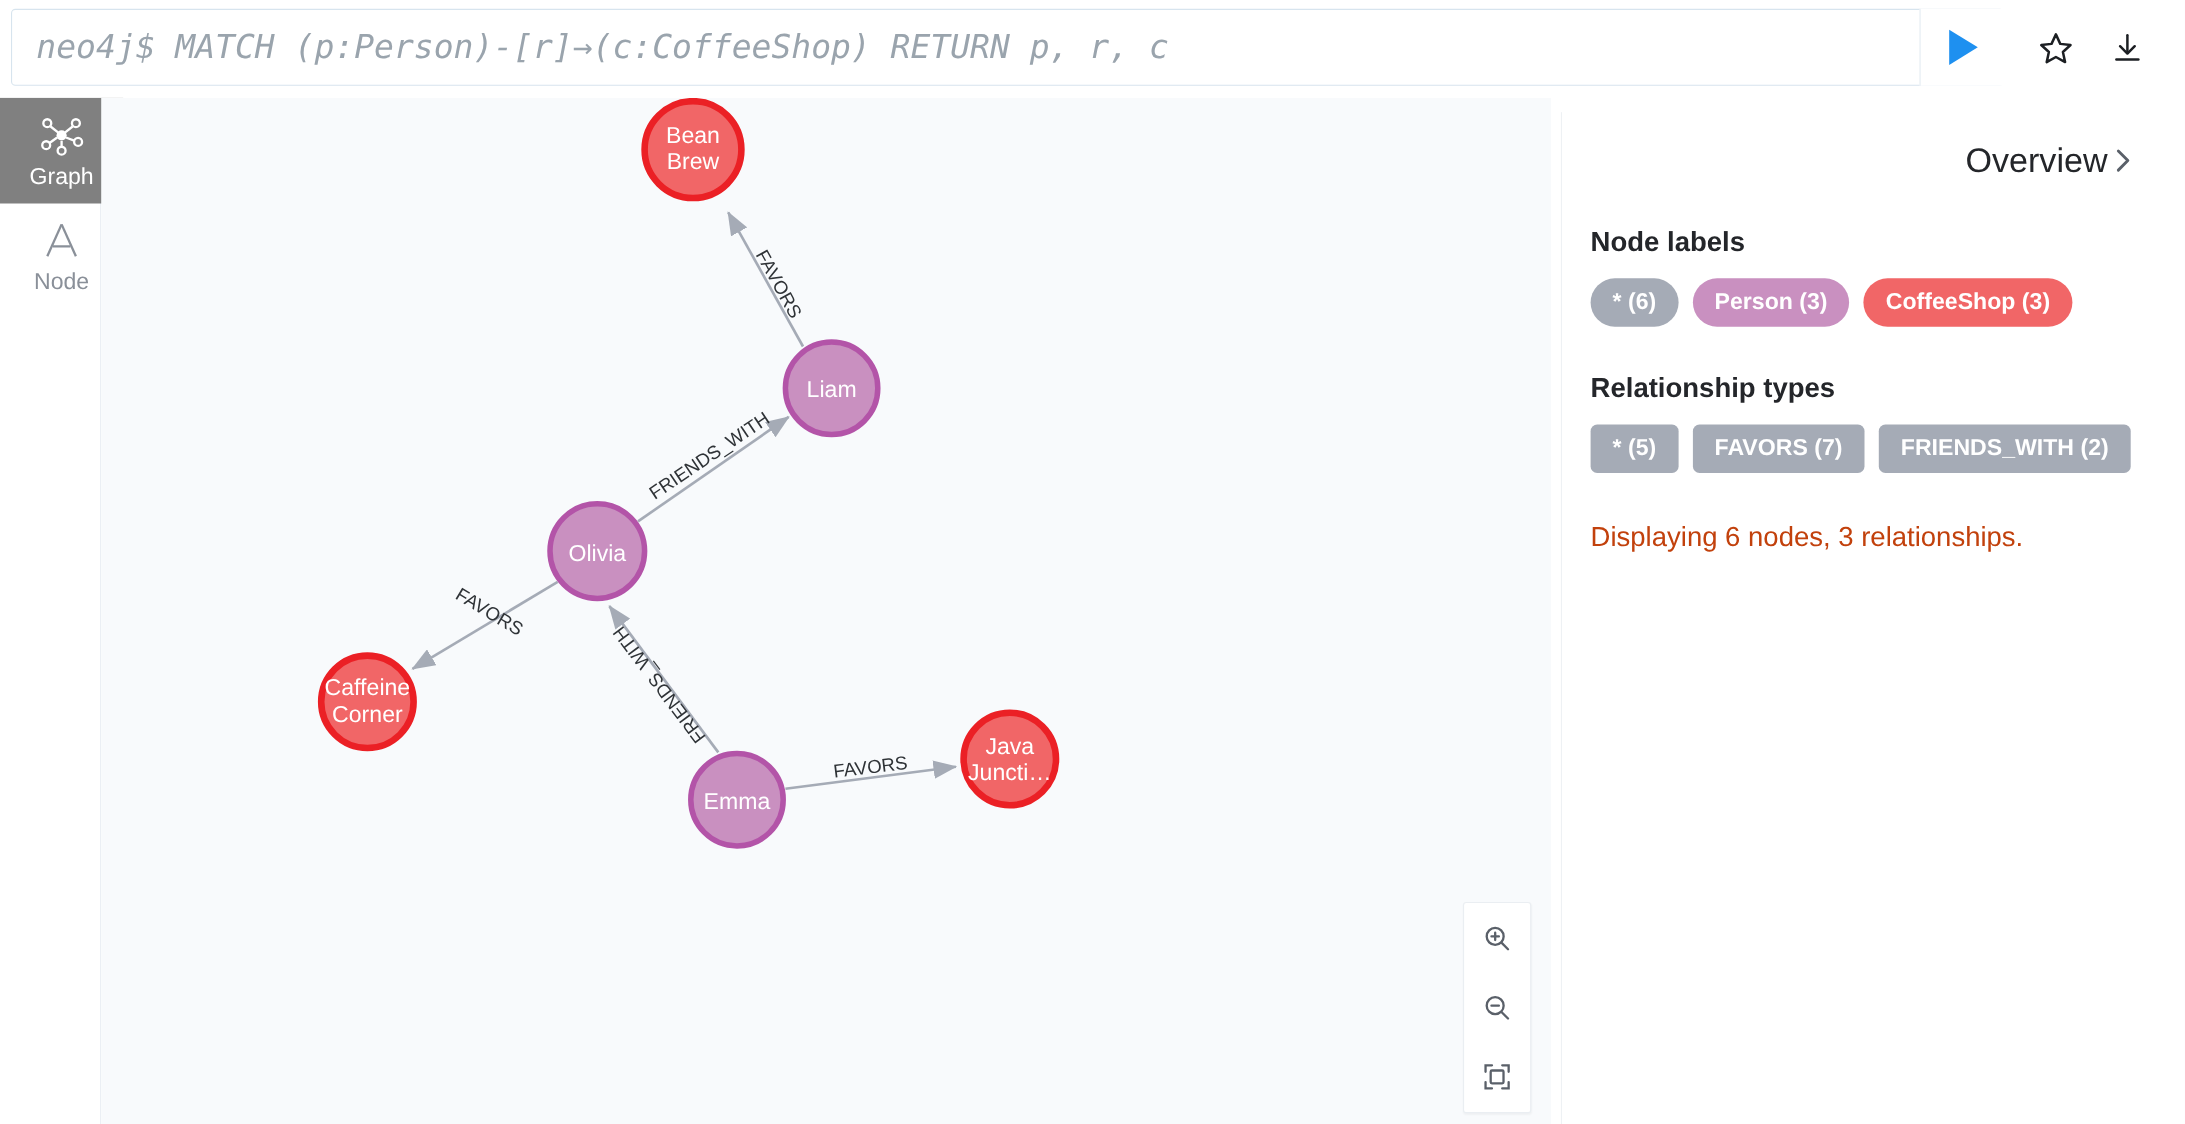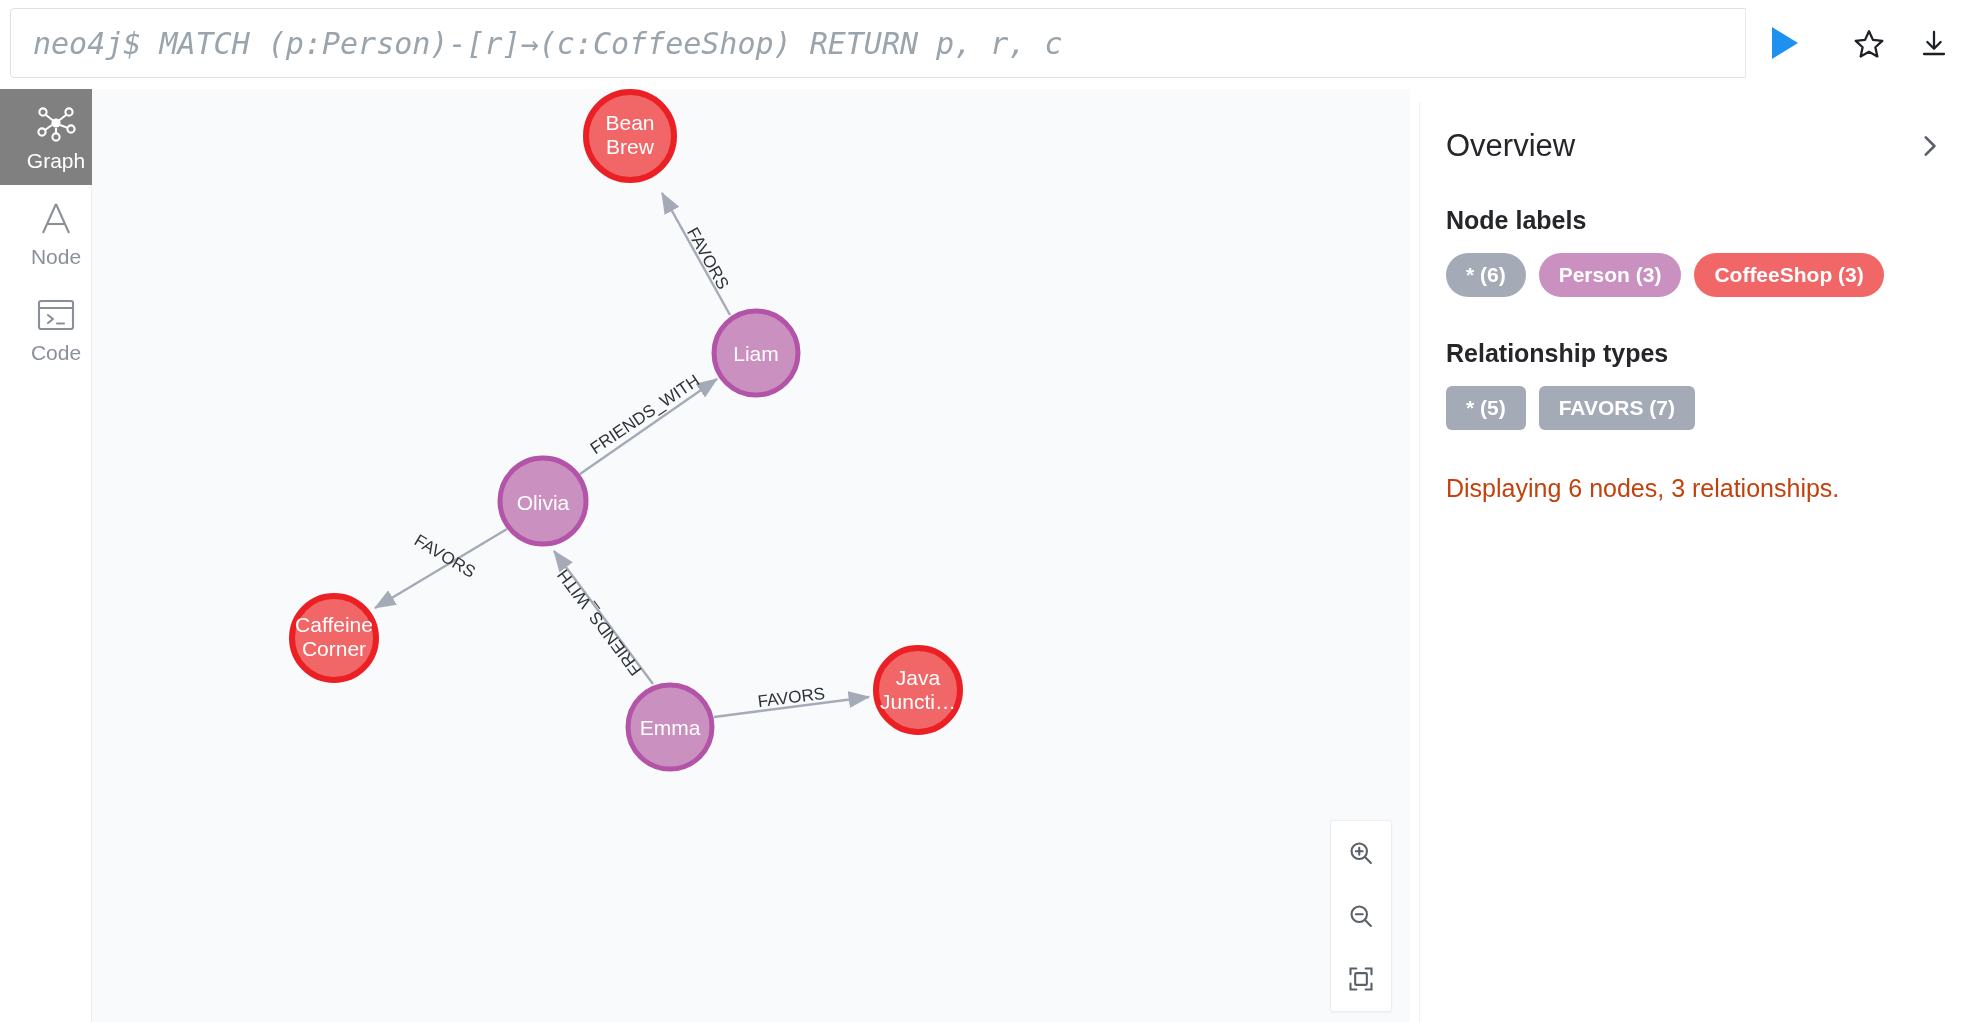--- a/index.html
+++ b/index.html
@@ -119,21 +119,21 @@
 
   
   .overview {
     position: absolute; left: 1419px; top: 102px;
     width: 567px; height: 920px;
     background: #ffffff;
     border-left: 1px solid #eef1f4;
     padding: 0;
   }
   .ov-head {
-    display: flex; align-items: center; justify-content: space-between;
+    display: flex; align-items: center; justify-content: flex-end;
     padding: 26px 44px 0 26px;
   }
   .ov-title { font-size: 31px; color: #24262a; font-weight: 400; }
   .ov-chevron { cursor: pointer; display: flex; align-items: center; }
 
   .ov-section-title {
     font-size: 25px; font-weight: bold; color: #24262a;
     margin: 42px 0 0 26px;
   }
   .chips { display: flex; flex-wrap: wrap; gap: 13px; margin: 18px 0 0 26px; max-width: 500px; }
@@ -206,31 +206,20 @@
       <span class="side-icon">
         <svg width="36" height="38" viewBox="0 0 36 38" fill="none" stroke="#8a9099" stroke-width="2.1">
           <line x1="18" y1="4" x2="5" y2="33"></line>
           <line x1="18" y1="4" x2="31" y2="33"></line>
           <line x1="10" y1="24" x2="26" y2="24"></line>
         </svg>
       </span>
       <span class="side-label">Node</span>
     </div>
 
-    <div class="side-item">
-      <span class="side-icon">
-        <svg width="38" height="34" viewBox="0 0 38 34" fill="none" stroke="#8a9099" stroke-width="2.1" stroke-linecap="round" stroke-linejoin="round">
-          <rect x="2" y="3" width="34" height="28" rx="2"></rect>
-          <line x1="2" y1="10" x2="36" y2="10"></line>
-          <polyline points="11,17 16,21 11,25"></polyline>
-          <line x1="20" y1="25.5" x2="27" y2="25.5"></line>
-        </svg>
-      </span>
-      <span class="side-label">Code</span>
-    </div>
   </div>
 
   <div class="canvas">
     <svg class="gsvg" viewBox="0 0 1318 933">
       <defs>
         <marker id="arrowhead" markerWidth="9" markerHeight="7" refX="8.5" refY="3.5" orient="auto" markerUnits="strokeWidth">
           <polygon points="0,0 9,3.5 0,7" fill="#a5abb6"></polygon>
         </marker>
       </defs>
 
@@ -335,18 +324,19 @@
     <div class="chips">
       <span class="chip round" style="background:#a5abb6">* (6)</span>
       <span class="chip round" style="background:#c990c0">Person (3)</span>
       <span class="chip round" style="background:#f16667">CoffeeShop (3)</span>
     </div>
 
     <div class="ov-section-title">Relationship types</div>
     <div class="chips">
       <span class="chip rect" style="background:#a5abb6">* (5)</span>
       <span class="chip rect" style="background:#a5abb6">FAVORS (7)</span>
+      <span class="chip rect" style="background:#a5abb6">FRIENDS_WITH (2)</span>
     </div>
 
     <div class="ov-status">Displaying 6 nodes, 3 relationships.</div>
   </div>
 
 </div>
 
 </body></html>

